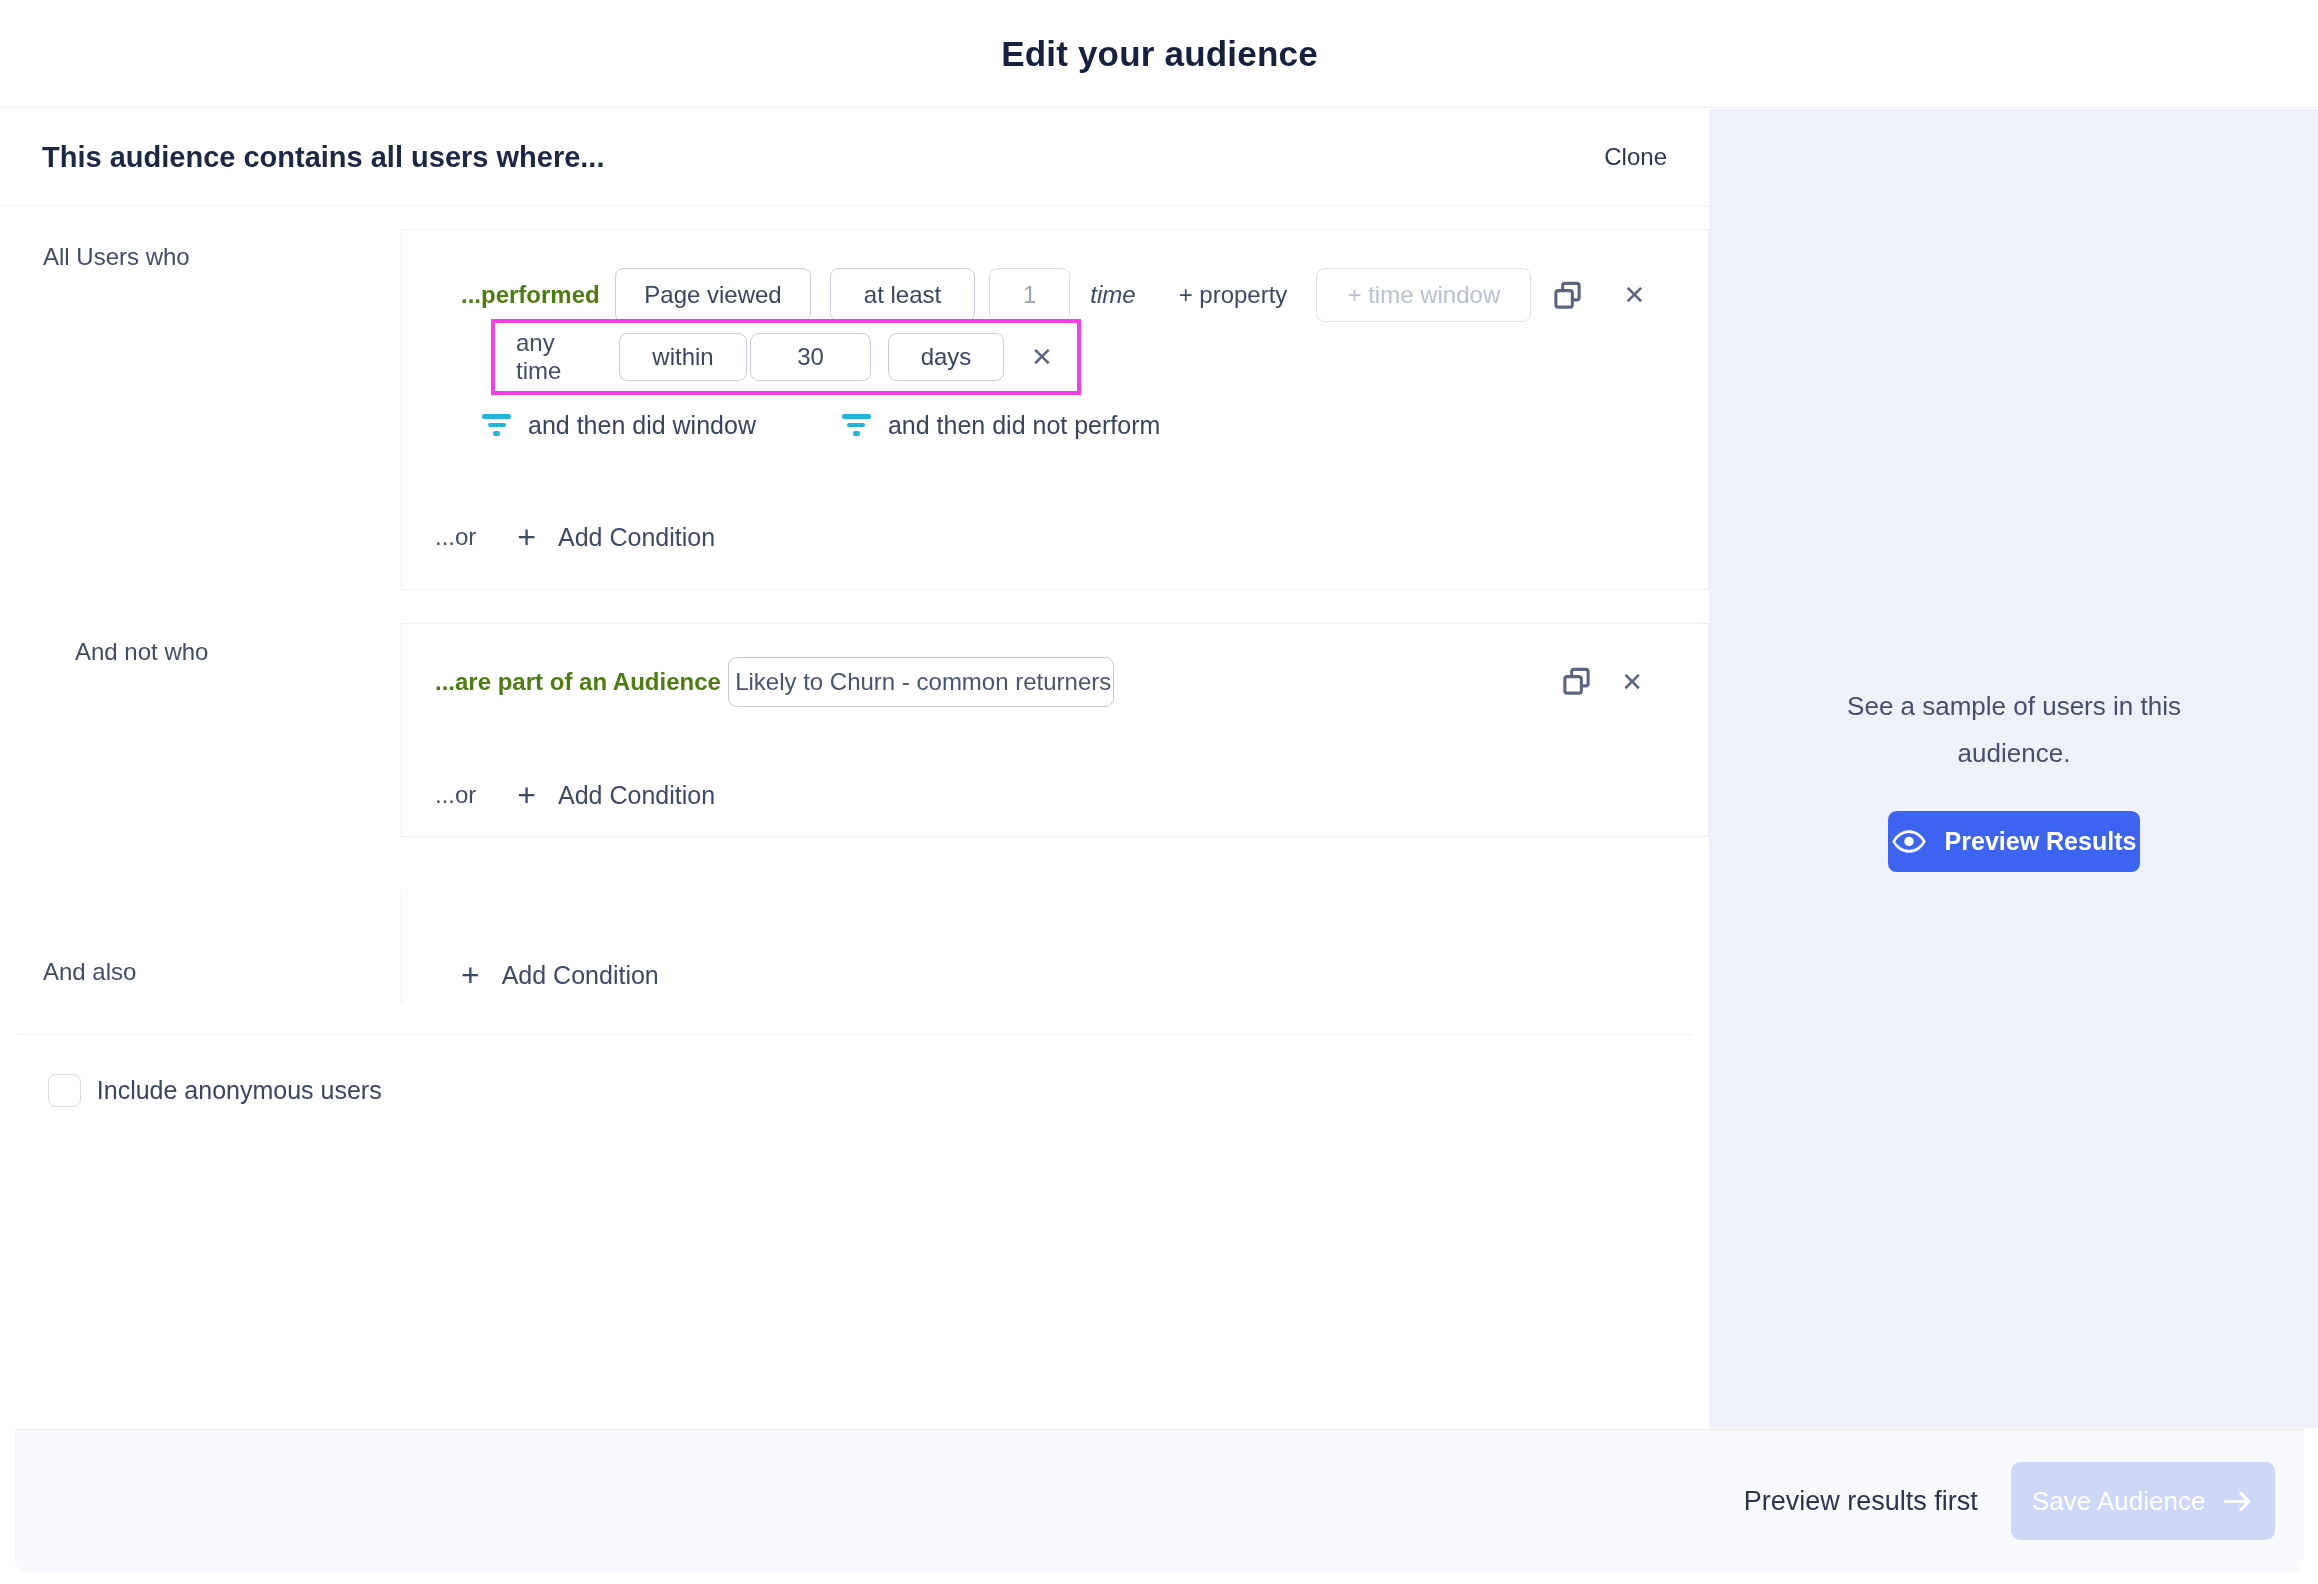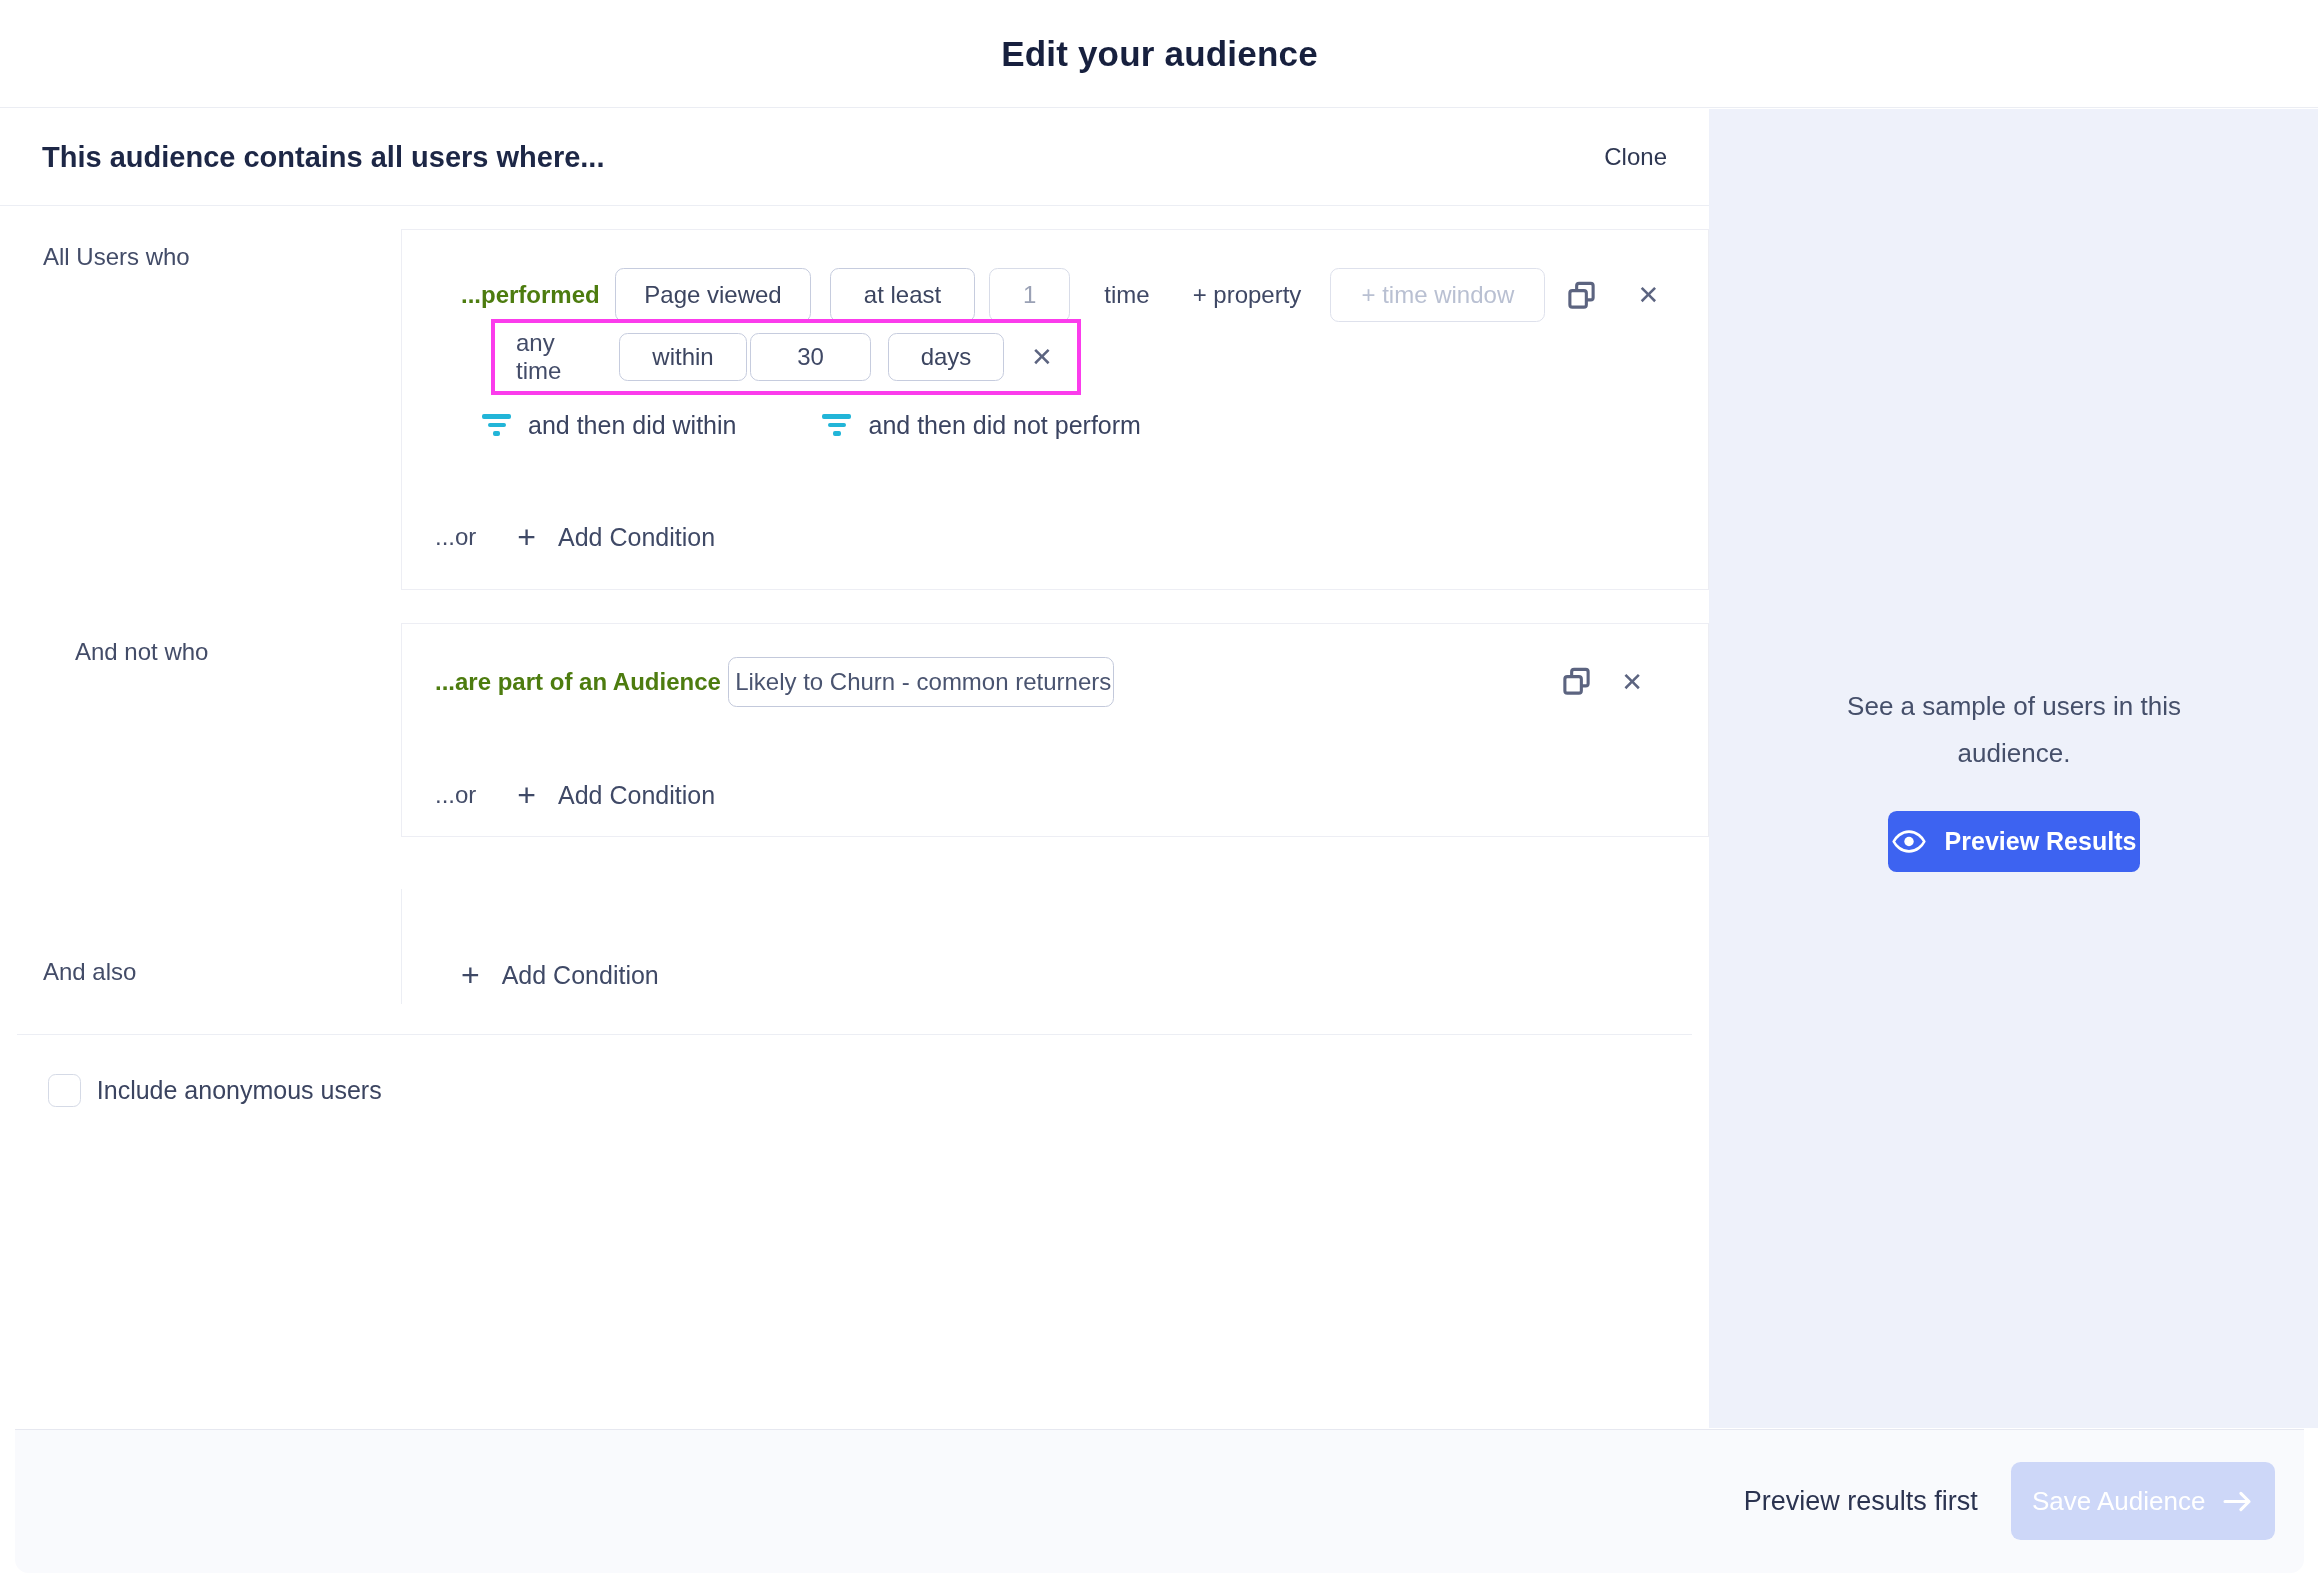--- a/index.html
+++ b/index.html
@@ -44,21 +44,21 @@
   .plain  { font-size:24px; color:#3f4865; }
 
   .pill { display:inline-flex; align-items:center; justify-content:center;
           height:54px; border:1px solid #c6ccde; border-radius:8.6px; background:#fff;
           font-family:inherit; font-size:24px; color:#3c4560; cursor:pointer; }
   .pill-input { height:54px; border:1px solid #c6ccde; border-radius:8.6px; background:#fff;
                 font-family:inherit; font-size:24px; color:#3f4865; text-align:center; outline:none; }
   .w-event  { width:196px; margin-left:15.3px; }
   .w-op     { width:145px; margin-left:19px; }
   .w-count  { width:81px;  margin-left:14.3px; border-color:#d8dce8; color:#9aa1b5; }
-  .t-time   { margin-left:34px; }
+  .t-time   { margin-left:20px;font-style:italic; }
   .add-prop { margin-left:43px; cursor:pointer; }
   .w-window { width:215px; margin-left:29px; border-color:#dee1ec; }
   .w-window::placeholder { color:#b9c0d2; }
 
   .icon-copy { display:inline-flex; margin-left:21px; cursor:pointer; }
   .icon-x { font-size:26px; color:#5c6480; margin-left:40px; cursor:pointer; line-height:1; }
 
   
   .highlight { position:absolute; top:89px; left:89px; width:590px; height:76px;
                border:4.8px solid #fb3cec; background:#fff;
@@ -169,21 +169,21 @@
         <span class="icon-x">✕</span>
       </div>
 
       <div class="row row3">
         <span class="funnel-item">
           <span class="funnel-icon">
               <i></i>
               <i></i>
               <i></i>
             </span>
-          <span>and then did within</span>
+          <span>and then did window</span>
         </span>
         <span class="funnel-item">
           <span class="funnel-icon">
               <i></i>
               <i></i>
               <i></i>
             </span>
           <span>and then did not perform</span>
         </span>
       </div>

